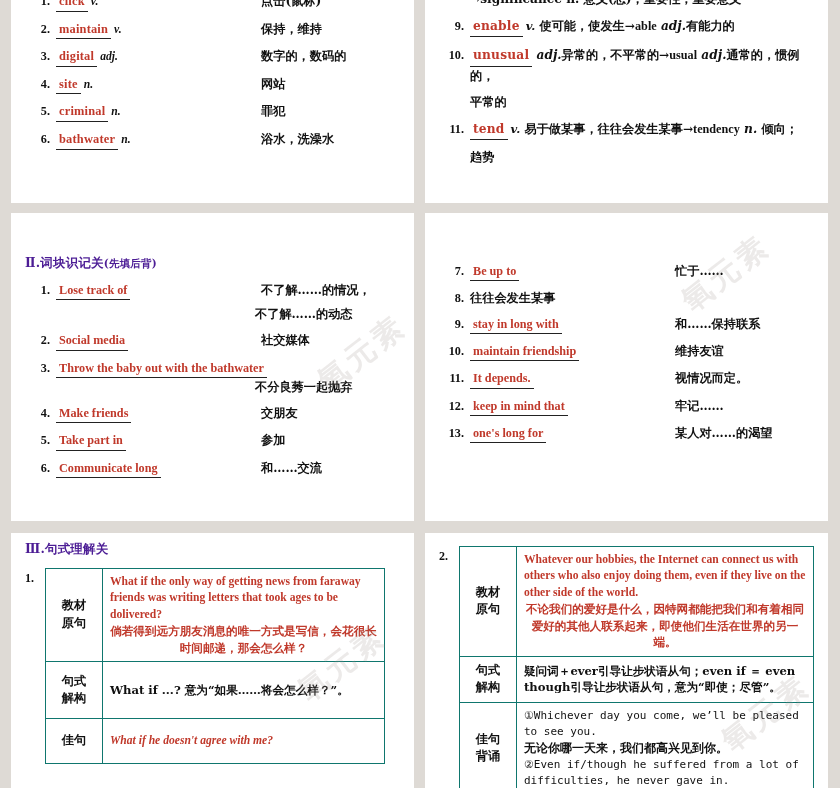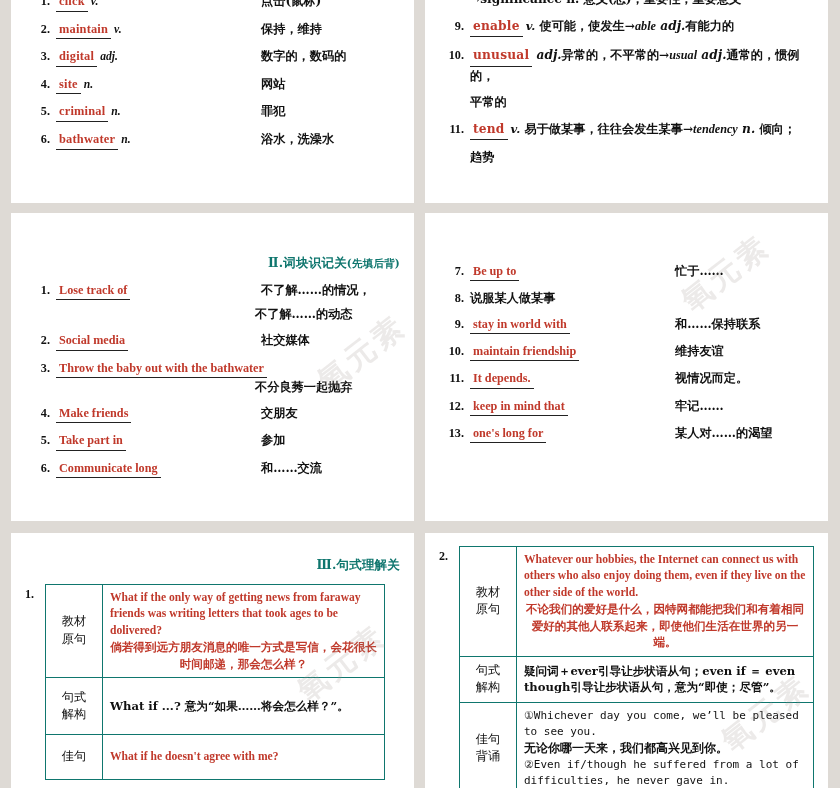--- a/index.html
+++ b/index.html
@@ -92,21 +92,21 @@
     margin-bottom: 9px;
     font-size: 12.2px;
     line-height: 1.5;
   }
   .flowbody {
     flex: 1;
     font-weight: bold;
     color: #111;
     font-family: "DejaVu Serif", "Liberation Serif", serif;
   }
-  .en { font-family: "Liberation Serif", serif; font-weight: bold; font-style: italic; }
+  .en { font-family: "Liberation Serif", serif; font-weight: bold; }
   .it { font-style: italic; font-weight: bold; }
   .contline {
     margin-left: 31px;
     font-weight: bold;
     color: #111;
     font-size: 12.2px;
     font-family: "DejaVu Serif", "Liberation Serif", serif;
     margin-bottom: 9px;
   }
   .toprow-first {
@@ -114,27 +114,26 @@
     font-weight: bold;
     color: #111;
     font-size: 12.2px;
     font-family: "DejaVu Serif", "Liberation Serif", serif;
     margin-bottom: 9px;
     line-height: 1.4;
   }
 
   
   .sect-head {
-    color: #0f766e;
+    color: #4c1d95;
     font-weight: bold;
     font-size: 12.5px;
     font-family: "DejaVu Serif", "Liberation Serif", serif;
     margin-bottom: 10px;
     letter-spacing: .2px;
-    text-align: right;
   }
   .sect-head .small { font-size: 10.5px; }
 
   
   .pleft {
     flex: 0 0 205px;
     width: 205px;
   }
   .phrase {
     color: #c0392b;
@@ -172,21 +171,21 @@
     table-layout: fixed;
   }
   table.sent td {
     border: 1px solid #0f766e;
     vertical-align: middle;
     padding: 5px 7px;
   }
   td.label {
     width: 42px;
     text-align: center;
-    font-weight: normal;
+    font-weight: bold;
     color: #111;
     font-family: "DejaVu Serif", "Liberation Serif", serif;
     font-size: 12.2px;
     line-height: 1.45;
     padding: 5px 3px;
   }
   td.body {
     font-size: 11.6px;
     line-height: 1.42;
     color: #111;
@@ -367,26 +366,26 @@
       <div class="wordlist">
 
         <div class="wrow">
           <span class="num">7.</span>
           <span class="pleft"><span class="phrase">Be up to</span></span>
           <span class="wright cn">忙于……</span>
         </div>
 
         <div class="wrow">
           <span class="num">8.</span>
-          <span class="wright cn">说服某人做某事</span>
+          <span class="wright cn">往往会发生某事</span>
         </div>
 
         <div class="wrow">
           <span class="num">9.</span>
-          <span class="pleft"><span class="phrase">stay in world with</span></span>
+          <span class="pleft"><span class="phrase">stay in long with</span></span>
           <span class="wright cn">和……保持联系</span>
         </div>
 
         <div class="wrow">
           <span class="num">10.</span>
           <span class="pleft"><span class="phrase">maintain friendship</span></span>
           <span class="wright cn">维持友谊</span>
         </div>
 
         <div class="wrow">
@@ -406,21 +405,21 @@
           <span class="pleft"><span class="phrase">one's long for</span></span>
           <span class="wright cn">某人对……的渴望</span>
         </div>
 
       </div>
     </div>
   </div>
 
   <div class="slide s-bl">
     <div class="wm" style="left:280px; top:110px;">氧元素</div>
-    <div class="pad" style="padding-top:24px;border-radius:31px;">
+    <div class="pad" style="padding-top:8px;border-radius:31px;">
       <div class="sect-head">Ⅲ.句式理解关</div>
 
       <div class="tblwrap">
         <div class="tblnum">1.</div>
         <table class="sent">
           <tbody>
               <tr>
             <td class="label">
               <div>教材</div>
               <div>原句</div>
@@ -436,21 +435,21 @@
               <div>解构</div>
             </td>
             <td class="body" style="height:46px;">
               <div class="blk">What if ...? 意为“如果……将会怎么样？”。</div>
             </td>
           </tr>
           <tr>
             <td class="label">
               <div>佳句</div>
             </td>
-            <td class="body" style="height:34px;">
+            <td class="body" style="height:34px;font-style:italic;">
               <div class="red">What if he doesn't agree with me?</div>
             </td>
           </tr>
         </tbody>
           </table>
       </div>
     </div>
   </div>
 
   <div class="slide s-br">

